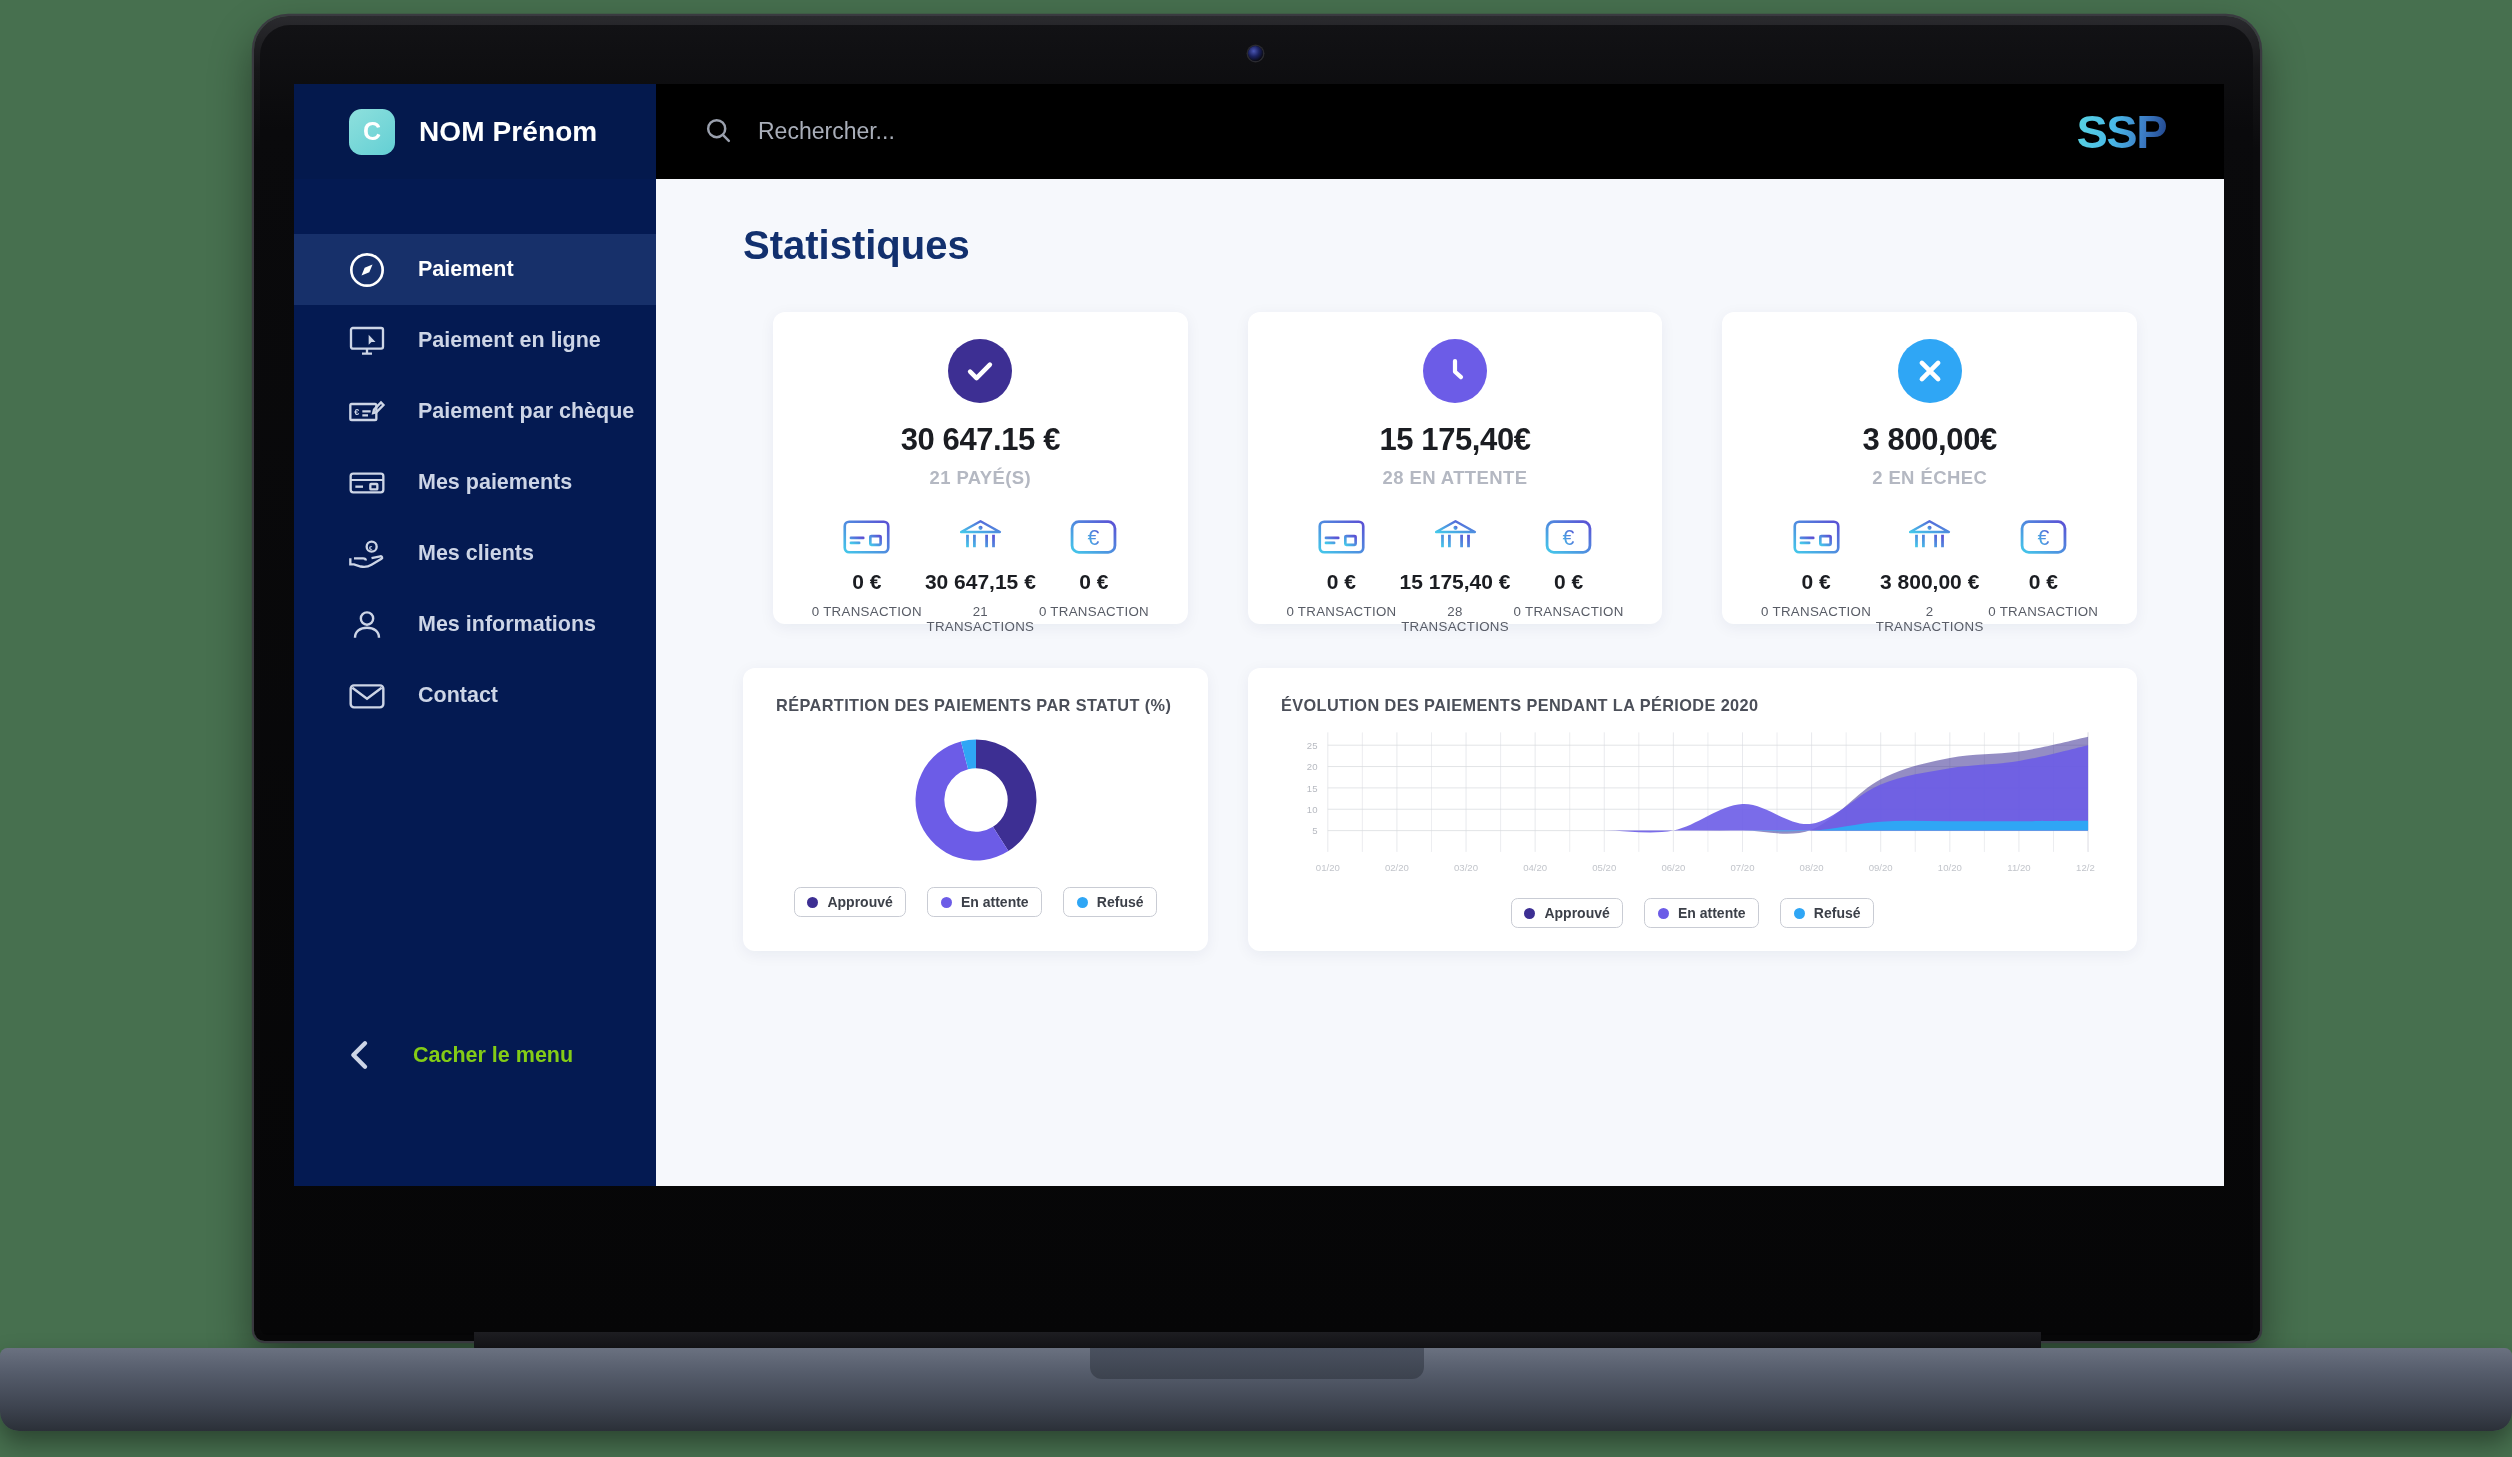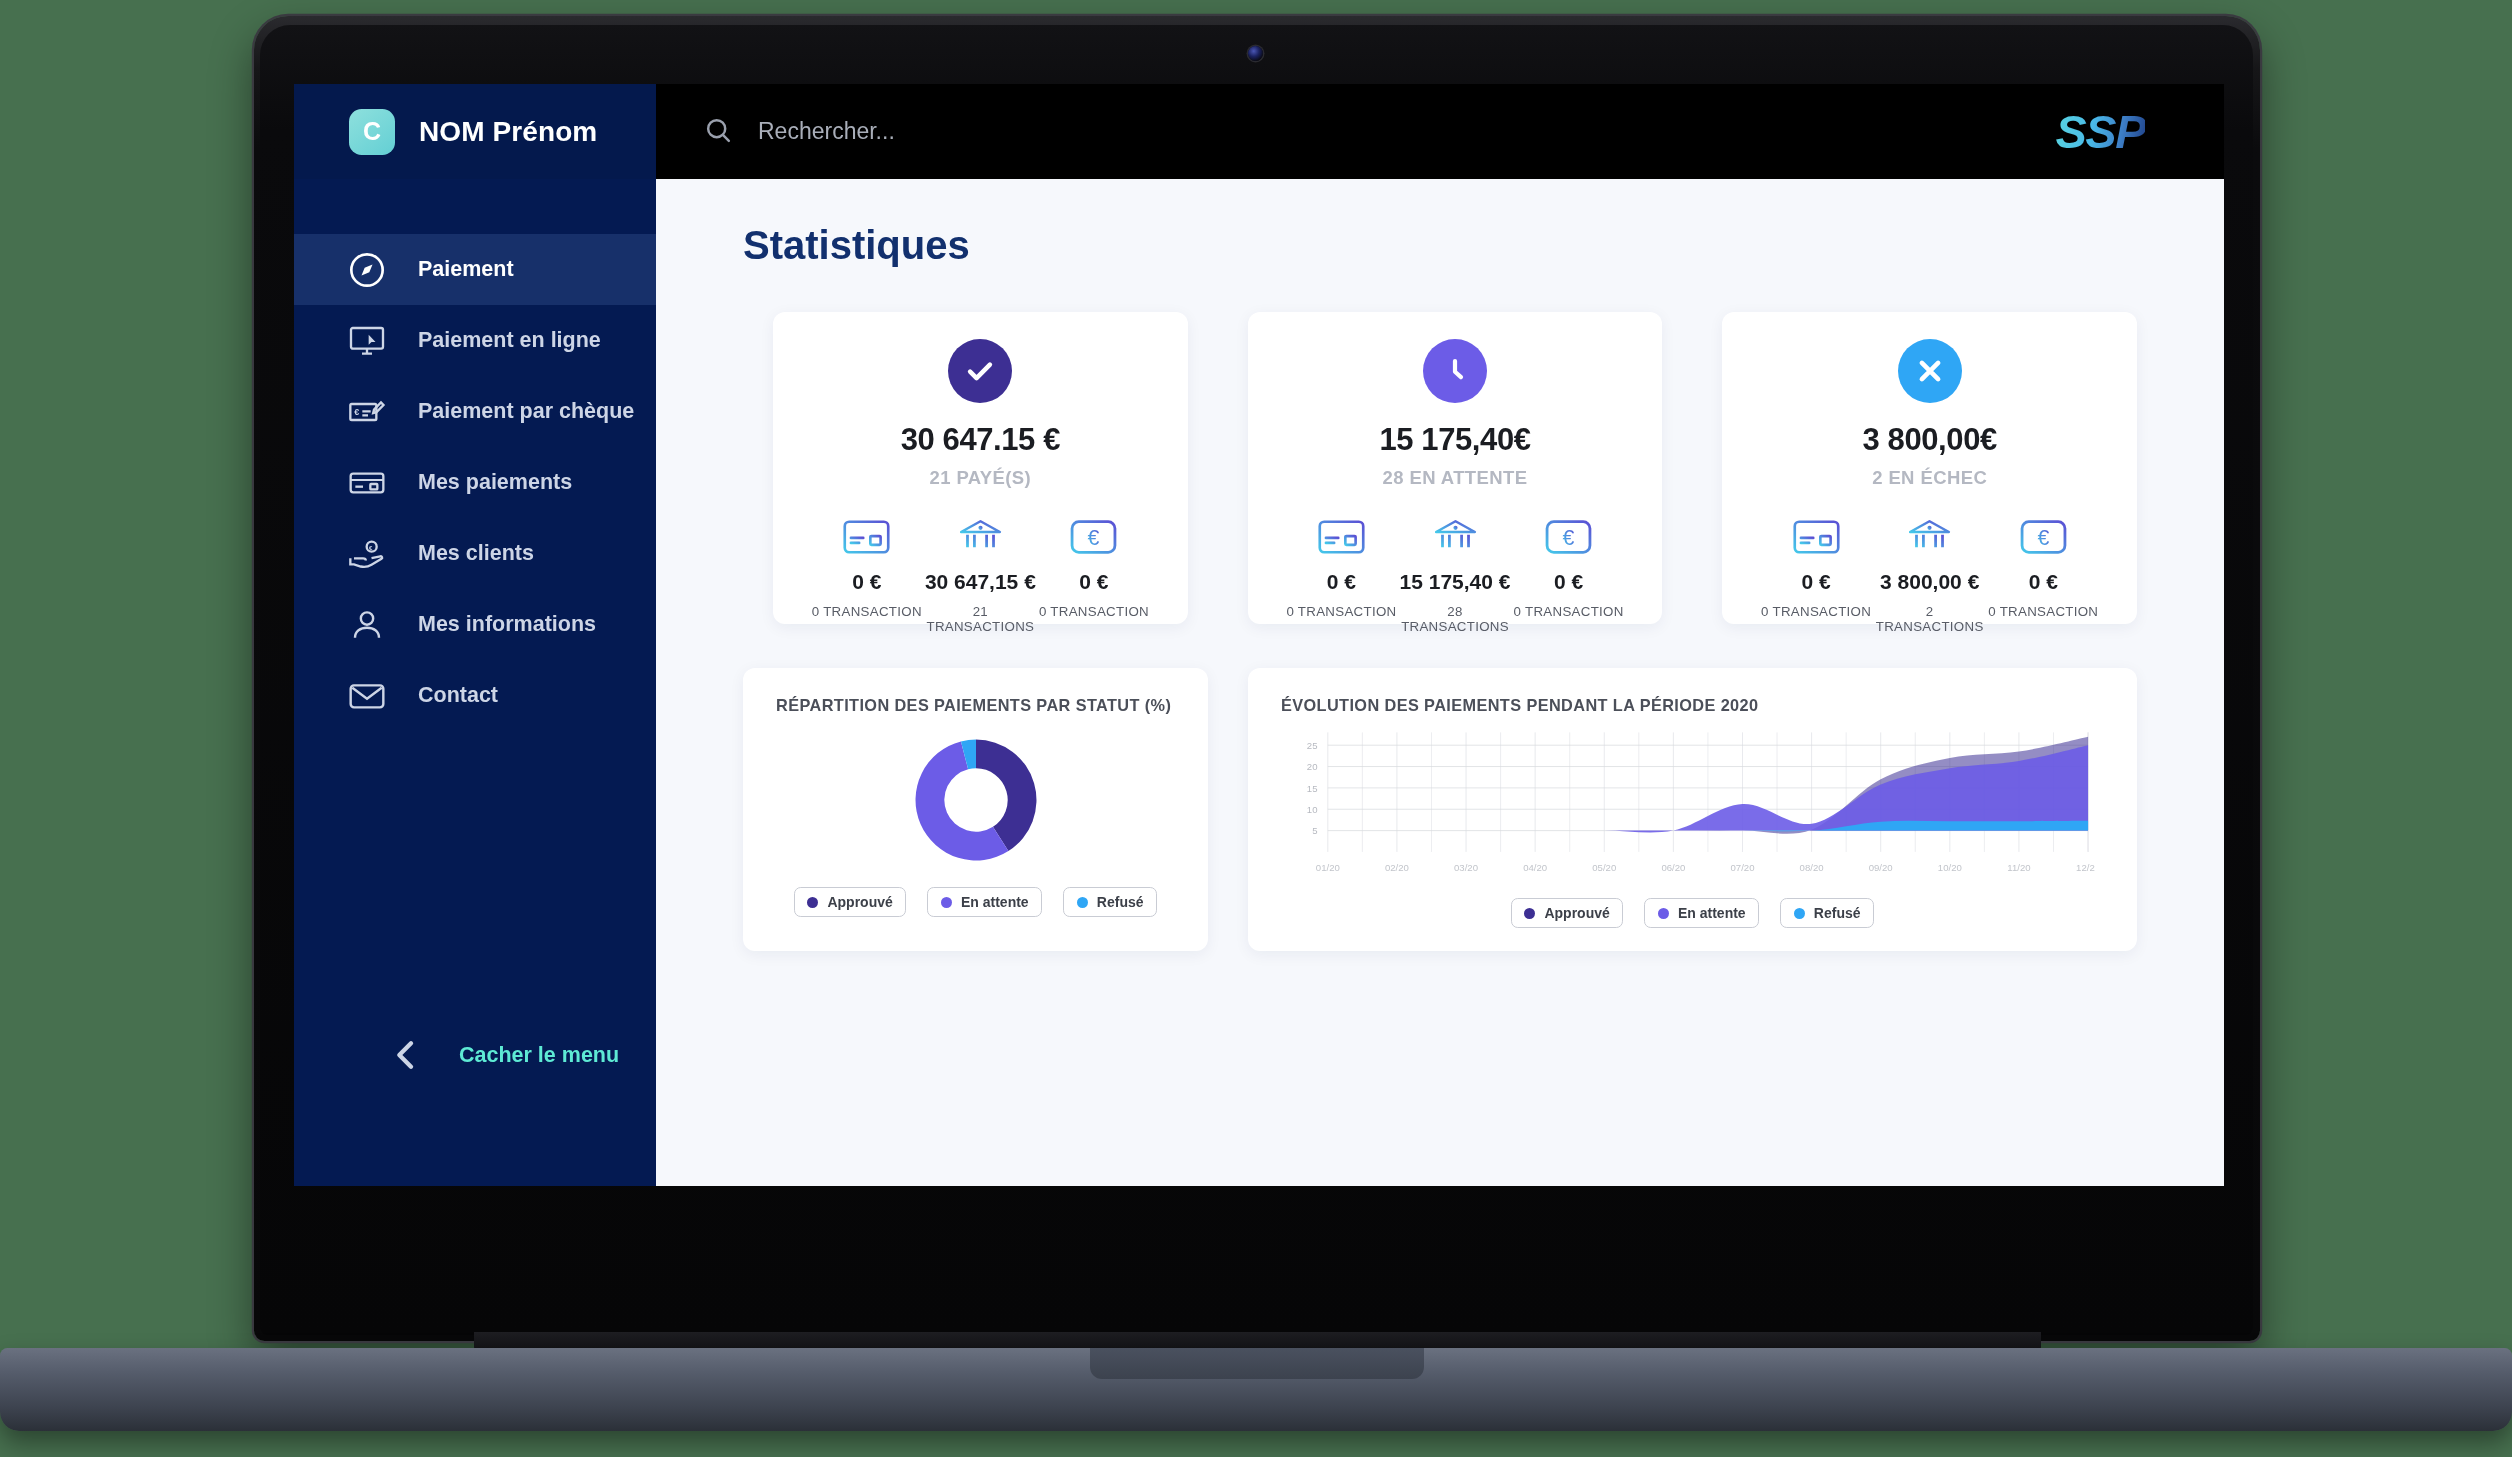--- a/index.html
+++ b/index.html
@@ -117,23 +117,23 @@
   .nav-item.active { background: #17306a; color: #ffffff; }
   .nav-icon { width: 40px; height: 40px; flex: 0 0 40px; display: flex; align-items: center; justify-content: center; }
   .nav-icon svg { width: 100%; height: 100%; }
 
   #collapse-row {
     margin-top: auto;
     margin-bottom: 105px;
     height: 52px;
     display: flex;
     align-items: center;
-    padding-left: 92px;
+    padding-left: 46px;
     gap: 33px;
-    color: #5eead4;
+    color: #84cc16;
     font-size: 21.5px;
     font-weight: bold;
     cursor: pointer;
     text-align: center;
   }
 
   
   #topbar {
     position: absolute;
     left: 362px; top: 0;
@@ -143,24 +143,24 @@
     align-items: center;
   }
   #search-wrap { display: flex; align-items: center; gap: 24px; margin-left: 47px; }
   #search-input {
     border: none; outline: none; background: transparent;
     font-family: "Liberation Sans", sans-serif;
     font-size: 23px; color: #7b8190; width: 459px;
   }
   #search-input::placeholder { color: #a9aeb9; }
   #ssp-logo {
-    margin-left: auto; margin-right: 79px;
+    margin-left: auto; margin-right: 58px;
     font-size: 47px; font-weight: bold; letter-spacing: -1.5px;
     background: linear-gradient(100deg, #5ad6e0 0%, #49b9e8 42%, #3d7ec6 72%, #1e3f86 100%);
-    -webkit-background-clip: text; background-clip: text; color: transparent; font-style: italic;
+    -webkit-background-clip: text; background-clip: text; color: transparent;
   }
 
   
   #main {
     position: absolute;
     left: 362px; top: 95px;
     width: 1568px; height: 1007px;
     background: #f6f8fc;
     overflow: hidden;
   }

